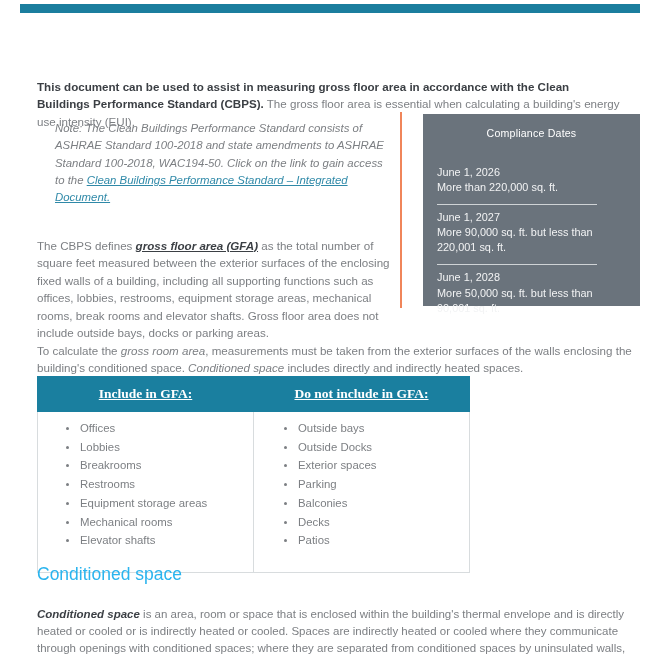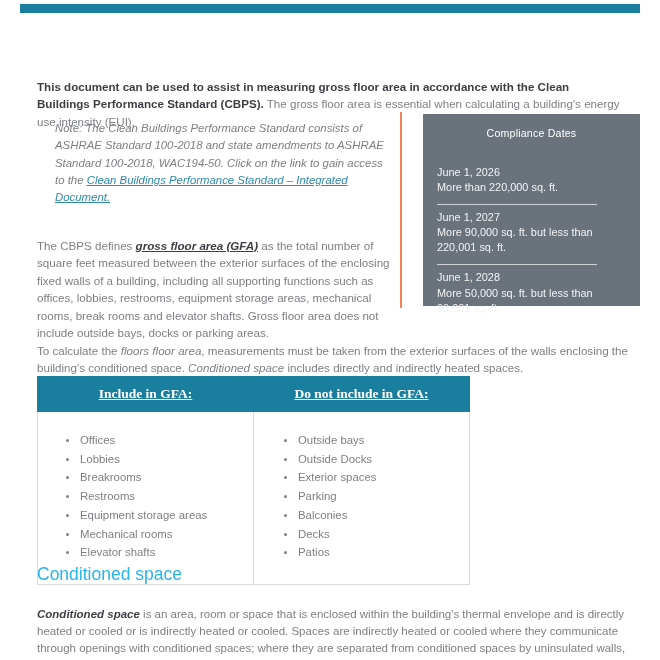--- a/index.html
+++ b/index.html
@@ -169,21 +169,21 @@
     font-size: 13.5px;
     line-height: 17px;
     padding: 8px 4px 9px 4px;
     text-align: center;
     border: 1px solid #1a7f9f;
     text-decoration: underline;
   }
   .gfa-table td {
     vertical-align: top;
     border: 1px solid #d8dcde;
-    padding: 19px 4px 22px 4px;
+    padding: 7px 4px 22px 4px;
     background: #ffffff;
   }
   .gfa-table ul {
     margin: 0;
     padding: 0 0 0 38px;
     list-style: none;
   }
   .gfa-table li {
     font-size: 11.4px;
     line-height: 18.7px;
@@ -258,21 +258,21 @@
       <div>June 1, 2027</div>
       <div>More 90,000 sq. ft. but less than 220,001 sq. ft.</div>
     </div>
     <hr class="c-sep">
     <div class="c-entry">
       <div>June 1, 2028</div>
       <div>More 50,000 sq. ft. but less than 90,001 sq. ft.</div>
     </div>
   </div>
 
-  <p class="mid-para"><span>To calculate the </span><i>floors floor area</i><span>, measurements must be taken from the exterior surfaces of the walls enclosing the building's conditioned space. </span><i>Conditioned space</i><span> includes directly and indirectly heated spaces.</span></p>
+  <p class="mid-para"><span>To calculate the </span><i>gross room area</i><span>, measurements must be taken from the exterior surfaces of the walls enclosing the building's conditioned space. </span><i>Conditioned space</i><span> includes directly and indirectly heated spaces.</span></p>
 
   <table class="gfa-table">
     <thead>
       <tr>
         <th>Include in GFA:</th>
         <th>Do not include in GFA:</th>
       </tr>
     </thead>
     <tbody>
       <tr>

